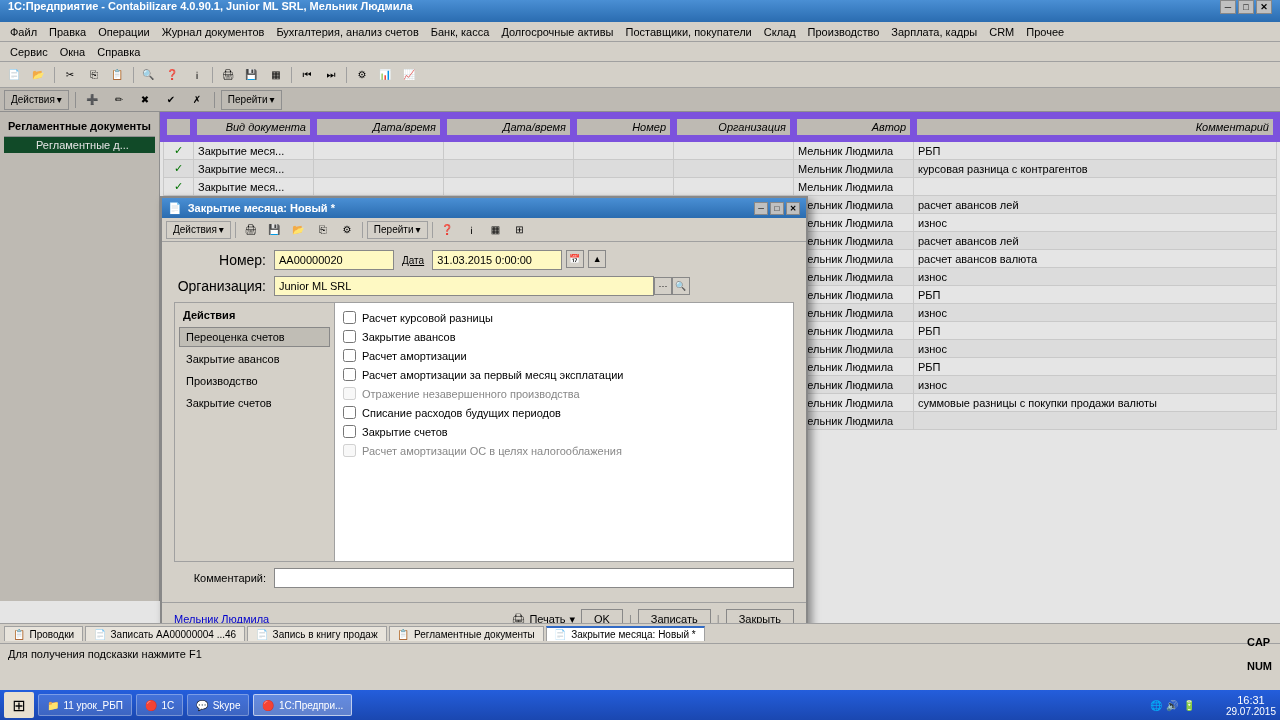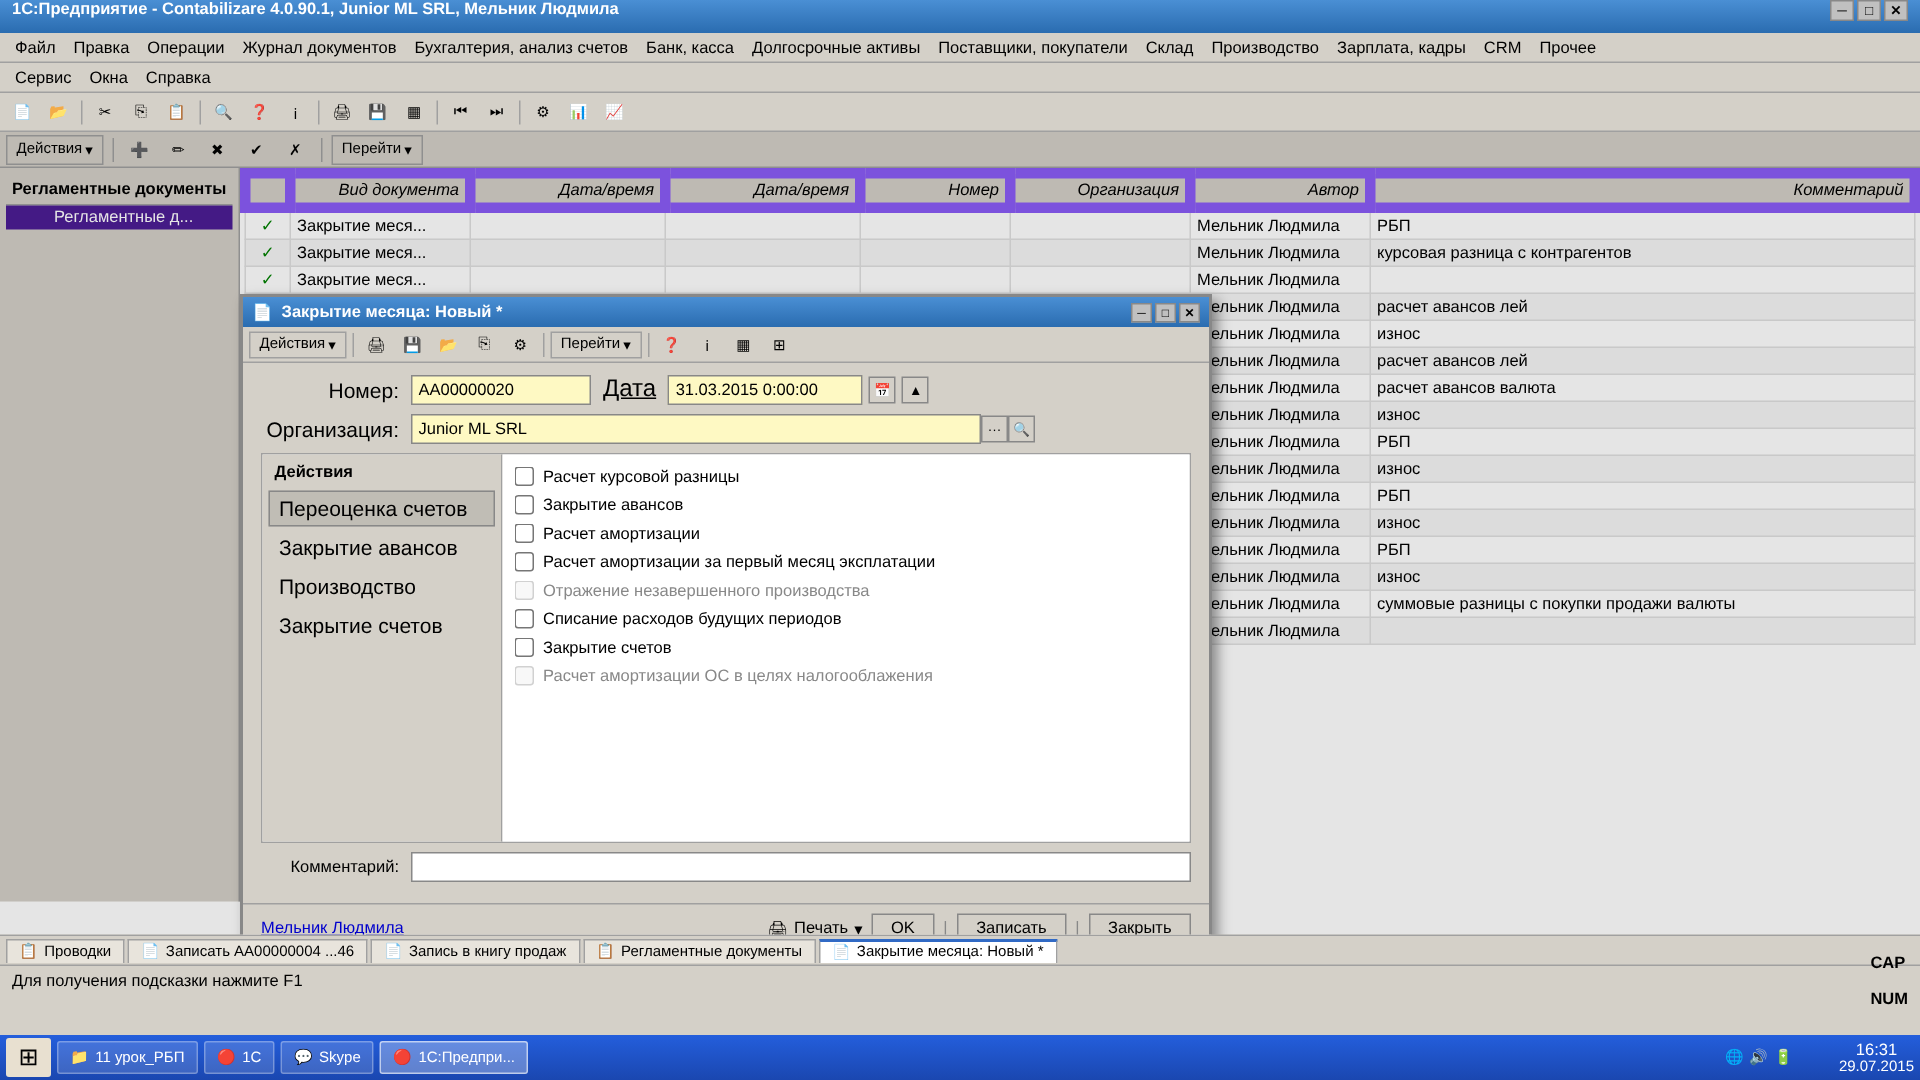--- a/index.html
+++ b/index.html
@@ -179,21 +179,21 @@
       border: 1px solid #888;
       background: #fef9c3;
       padding: 1px 4px;
       font-size: 11px;
       font-family: inherit;
     }
     .number-input { width: 120px; }
     .date-input { width: 130px; }
     .org-input { width: 380px; }
 
-    .date-row { display: flex; align-items: center; gap: 4px; }
+    .date-row { display: flex; align-items: flex-start; gap: 4px; }
     .date-icon-btn {
       width: 18px; height: 18px;
       background: #d4d0c8;
       border: 1px solid #888;
       display: flex; align-items: center; justify-content: center;
       font-size: 9px; cursor: pointer;
     }
     .org-search-btn {
       width: 18px; height: 18px;
       background: #d4d0c8;
@@ -217,21 +217,21 @@
       padding: 4px;
     }
     .actions-sidebar-header {
       font-size: 11px;
       font-weight: bold;
       padding: 2px 4px;
       margin-bottom: 4px;
     }
     .sidebar-action-item {
       padding: 3px 6px;
-      font-size: 14px;
+      font-size: 11px;
       cursor: pointer;
       color: #000;
       background: #d4d0c8;
       border: 1px solid transparent;
       margin-bottom: 2px;
     }
     .sidebar-action-item.active { background: #c0bdb5; border-color: #888; }
 
     .actions-checkboxes {
       flex: 1;
@@ -397,21 +397,21 @@
       background: #d4d0c8;
       border-right: 1px solid #a0a0a0;
       padding: 4px;
     }
     .bg-left-item {
       font-size: 11px;
       padding: 2px 4px;
       cursor: pointer;
       display: flex; align-items: center; gap: 4px;
     }
-    .bg-left-item.selected { background: #4c1d95; color: white; padding-left: 32px; }
+    .bg-left-item.selected { background: #14532d; color: white; padding-left: 32px; }
 
     .bg-table-area {
       flex: 1;
       overflow: hidden;
     }
 
     .col-actions { width: 30px; }
     .col-doc { width: 120px; }
     .col-date1 { width: 130px; }
     .col-date2 { width: 130px; }
@@ -725,21 +725,21 @@
       <div class="toolbar-btn">ℹ</div>
       <div class="toolbar-btn">▦</div>
       <div class="toolbar-btn">⊞</div>
     </div>
 
     <div class="modal-content">
 
       <div class="form-row">
         <span class="form-label">Номер:</span>
         <input type="text" class="form-input number-input" value="АА00000020" style="">
-        <span style="margin: 0 8px; font-size:16px;text-decoration:underline;">Дата</span>
+        <span style="margin: 0 8px; font-size:10px;text-decoration:underline;">Дата</span>
         <div class="date-row">
           <input type="text" class="form-input date-input" value="31.03.2015 0:00:00" style="">
           <div class="date-icon-btn">📅</div>
           <div class="date-icon-btn">▲</div>
         </div>
       </div>
 
       <div class="form-row">
         <span class="form-label">Организация:</span>
         <input type="text" class="form-input org-input" value="Junior ML SRL" style="">

